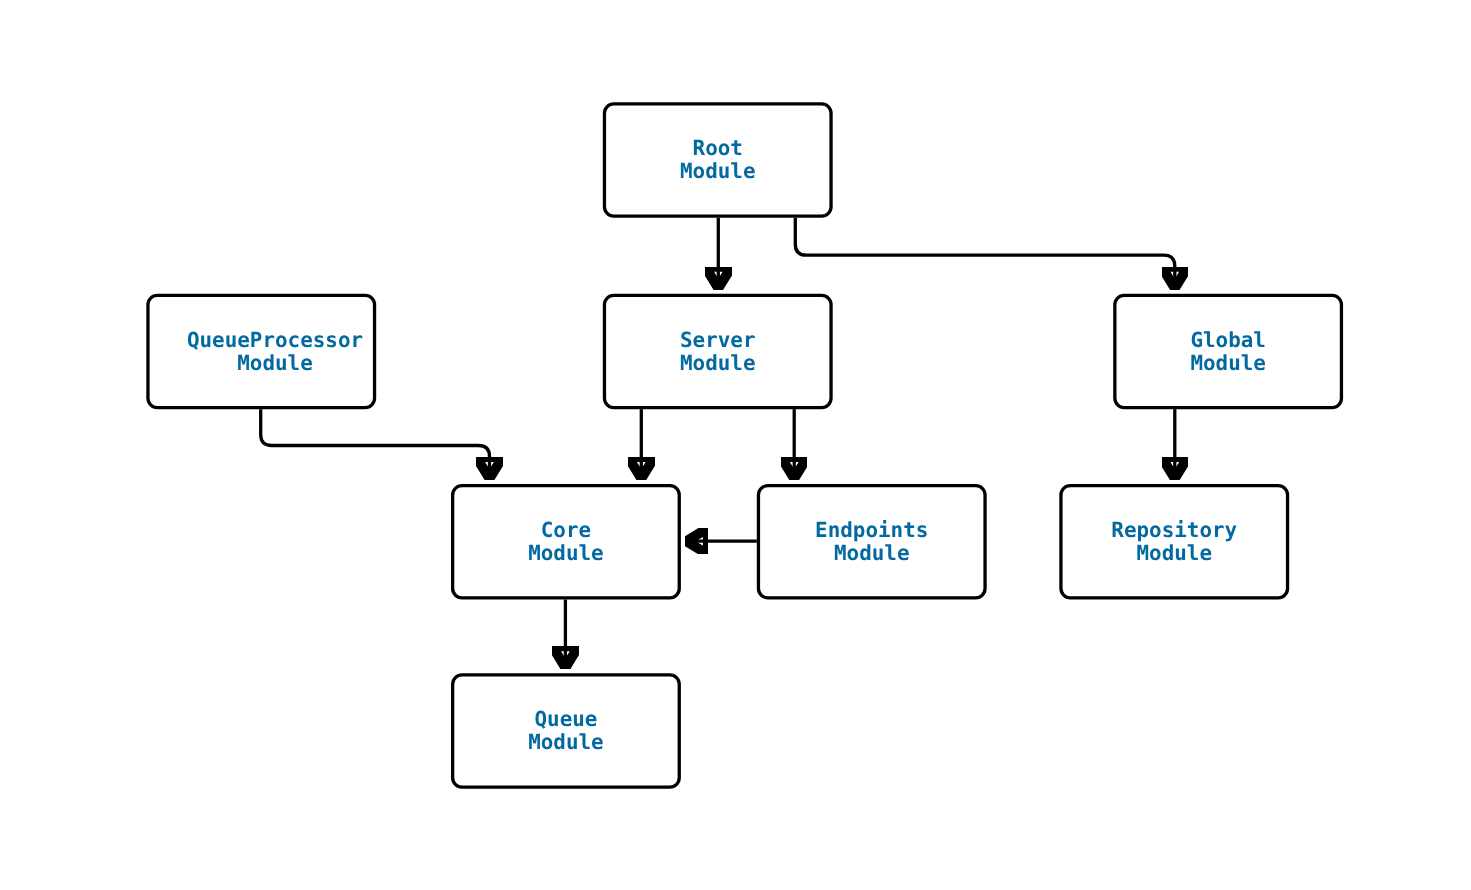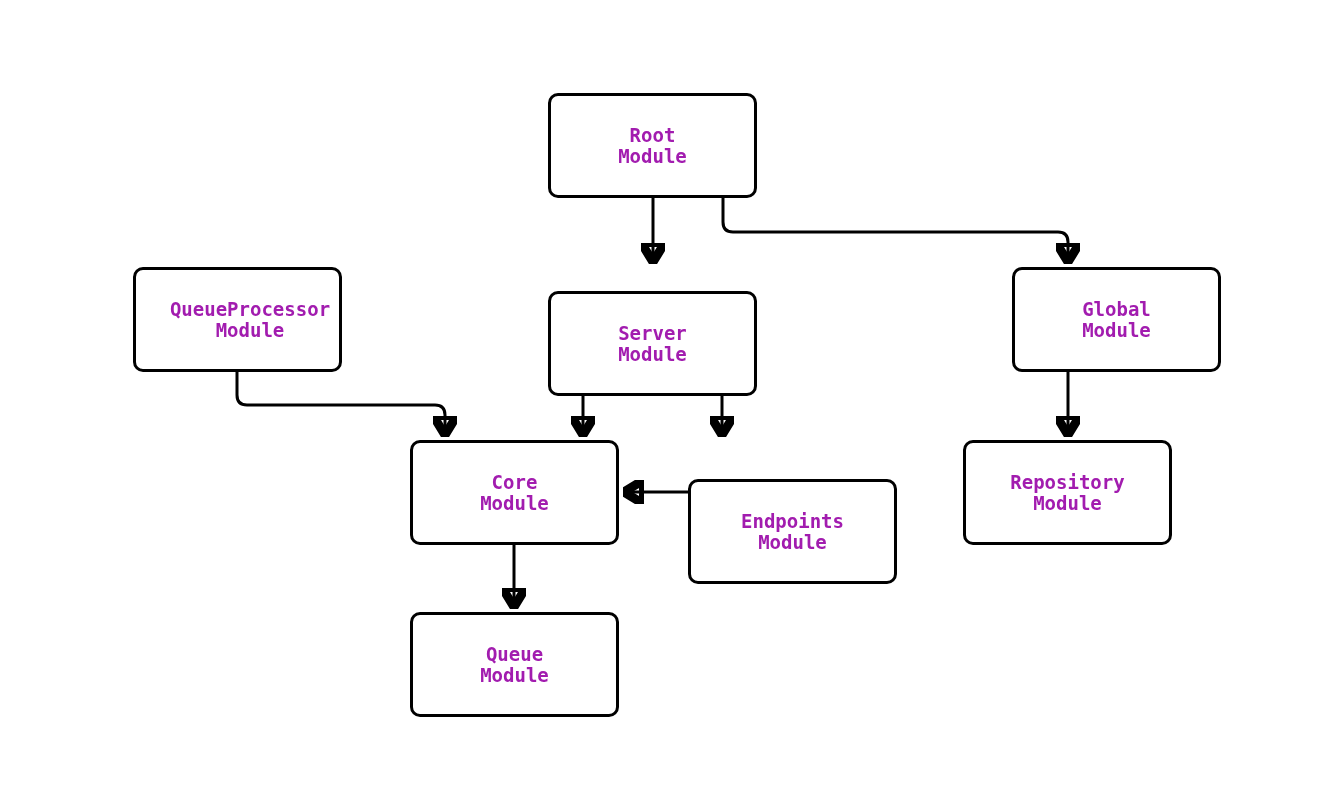--- a/index.html
+++ b/index.html
@@ -35,29 +35,29 @@
     border: 3px solid #000000;
     border-radius: 10px;
     background: #ffffff;
     display: flex;
     align-items: center;
     justify-content: center;
     text-align: center;
     font-weight: bold;
     font-size: 19px;
     line-height: 21px;
-    color: #a21caf;
+    color: #0369a1;
     white-space: pre-line;
   }
   .node-root          { left: 548px; top: 93px;  }
   .node-queueprocessor{ left: 133px; top: 267px; padding-left: 25px; }
-  .node-server        { left: 548px; top: 267px; margin-top: 24px; }
+  .node-server        { left: 548px; top: 267px; }
   .node-global        { left: 1012px; top: 267px; }
   .node-core          { left: 410px; top: 440px; text-align: center; }
-  .node-endpoints     { left: 688px; top: 440px; margin-top: 39px; }
+  .node-endpoints     { left: 688px; top: 440px; }
   .node-repository    { left: 963px; top: 440px; }
   .node-queue         { left: 410px; top: 612px; }
 </style>
 </head>
 <body>
 
 <div class="canvas">
 
   <svg class="edges-layer" width="1337" height="809" viewBox="0 0 1337 809" xmlns="http://www.w3.org/2000/svg">
     <defs>

